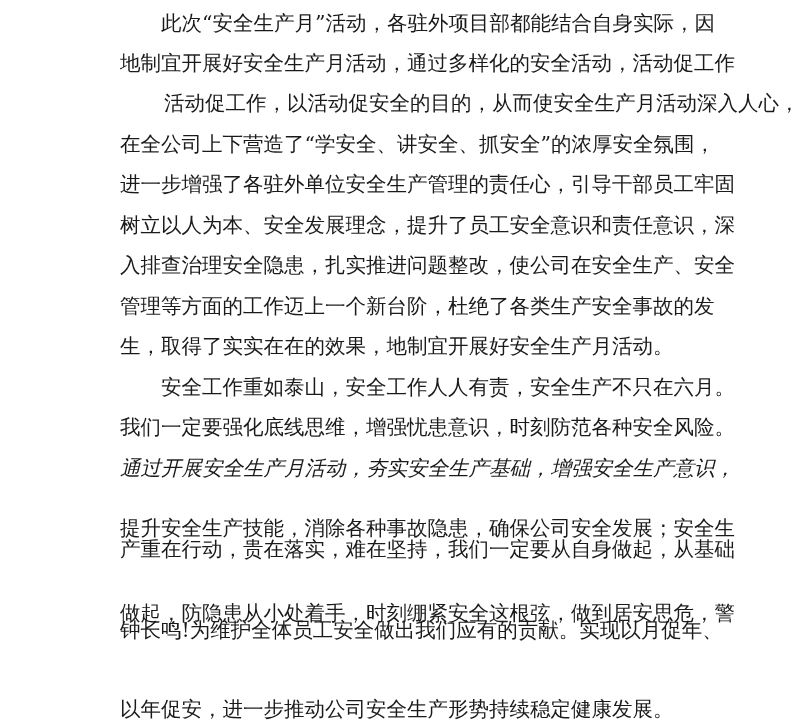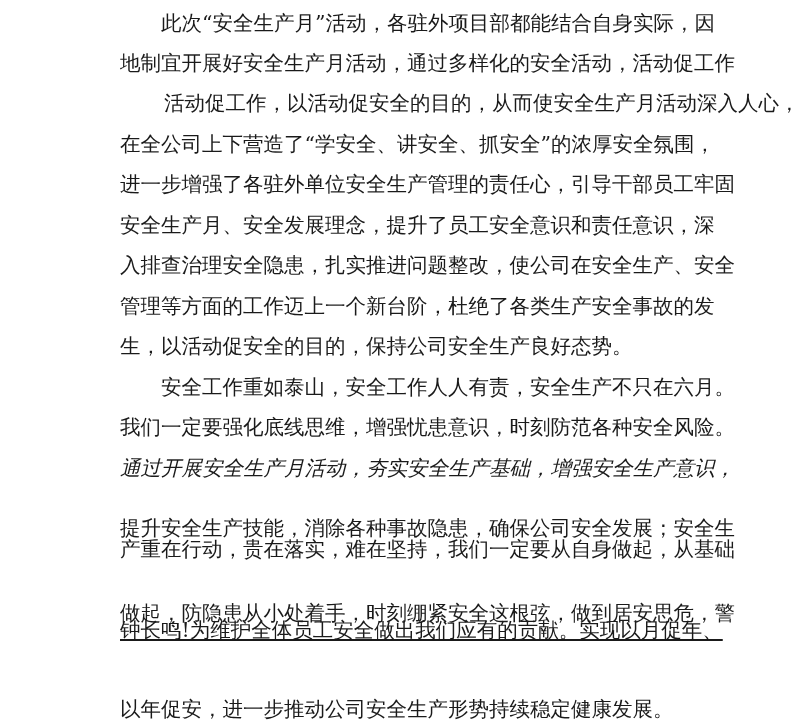--- a/index.html
+++ b/index.html
@@ -46,29 +46,29 @@
 </head>
 <body>
 
 <div class="page">
   <div>
     <div class="line indent" style="top:8px;">此次“安全生产月”活动，各驻外项目部都能结合自身实际，因</div>
     <div class="line" style="top:48px;">地制宜开展好安全生产月活动，通过多样化的安全活动，活动促工作</div>
     <div class="line" style="top:88px;margin-left:44px;">活动促工作，以活动促安全的目的，从而使安全生产月活动深入人心，</div>
     <div class="line" style="top:129px;">在全公司上下营造了“学安全、讲安全、抓安全”的浓厚安全氛围，</div>
     <div class="line" style="top:169px;">进一步增强了各驻外单位安全生产管理的责任心，引导干部员工牢固</div>
-    <div class="line" style="top:210px;">安全生产月、安全发展理念，提升了员工安全意识和责任意识，深</div>
+    <div class="line" style="top:210px;">树立以人为本、安全发展理念，提升了员工安全意识和责任意识，深</div>
     <div class="line" style="top:250px;">入排查治理安全隐患，扎实推进问题整改，使公司在安全生产、安全</div>
     <div class="line" style="top:291px;">管理等方面的工作迈上一个新台阶，杜绝了各类生产安全事故的发</div>
-    <div class="line last" style="top:331px;">生，以活动促安全的目的，保持公司安全生产良好态势。</div>
+    <div class="line last" style="top:331px;">生，取得了实实在在的效果，地制宜开展好安全生产月活动。</div>
   </div>
 
   <div>
     <div class="line indent" style="top:372px;">安全工作重如泰山，安全工作人人有责，安全生产不只在六月。</div>
     <div class="line" style="top:412px;">我们一定要强化底线思维，增强忧患意识，时刻防范各种安全风险。</div>
     <div class="line" style="top:453px;font-style:italic;">通过开展安全生产月活动，夯实安全生产基础，增强安全生产意识，</div>
     <div class="line" style="top:513px;">提升安全生产技能，消除各种事故隐患，确保公司安全发展；安全生</div>
     <div class="line" style="top:534px;">产重在行动，贵在落实，难在坚持，我们一定要从自身做起，从基础</div>
     <div class="line" style="top:598px;font-family:Liberation Serif, serif;">做起，防隐患从小处着手，时刻绷紧安全这根弦，做到居安思危，警</div>
-    <div class="line" style="top:615px;text-decoration:underline;">钟长鸣!为维护全体员工安全做出我们应有的贡献。实现以月促年、</div>
+    <div class="line" style="top:615px;">钟长鸣!为维护全体员工安全做出我们应有的贡献。实现以月促年、</div>
     <div class="line last" style="top:694px;">以年促安，进一步推动公司安全生产形势持续稳定健康发展。</div>
   </div>
 </div>
 
 </body></html>

